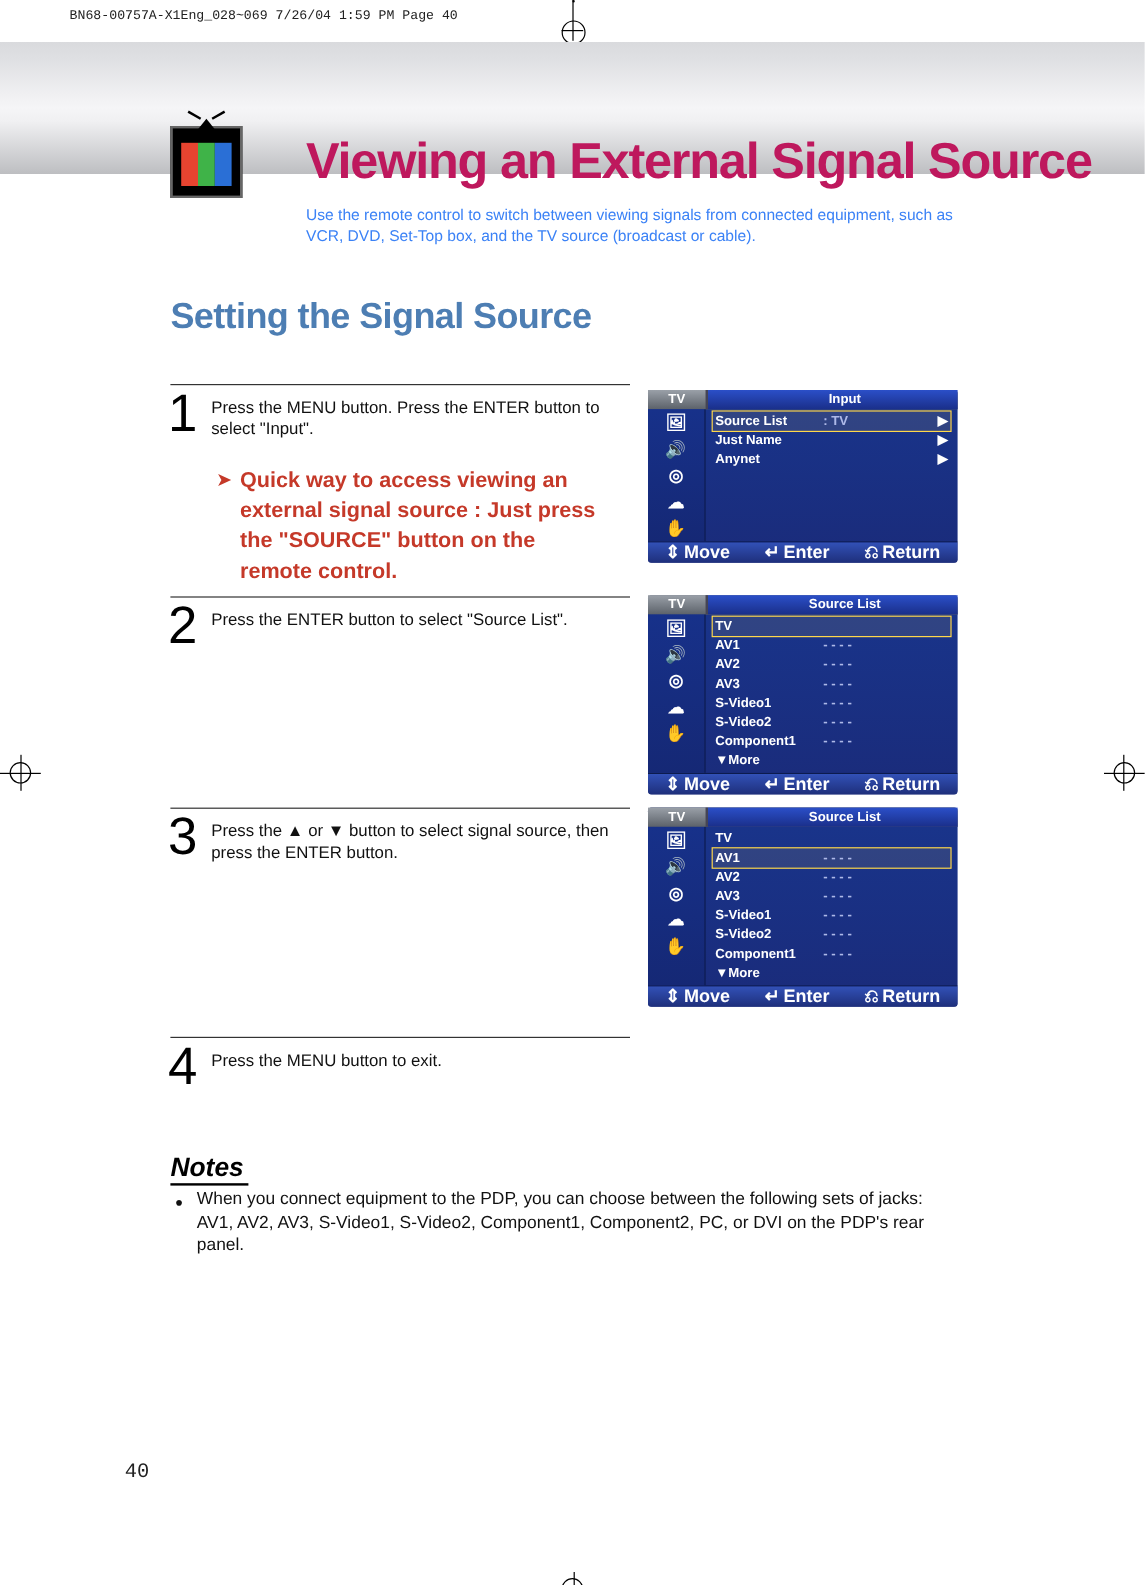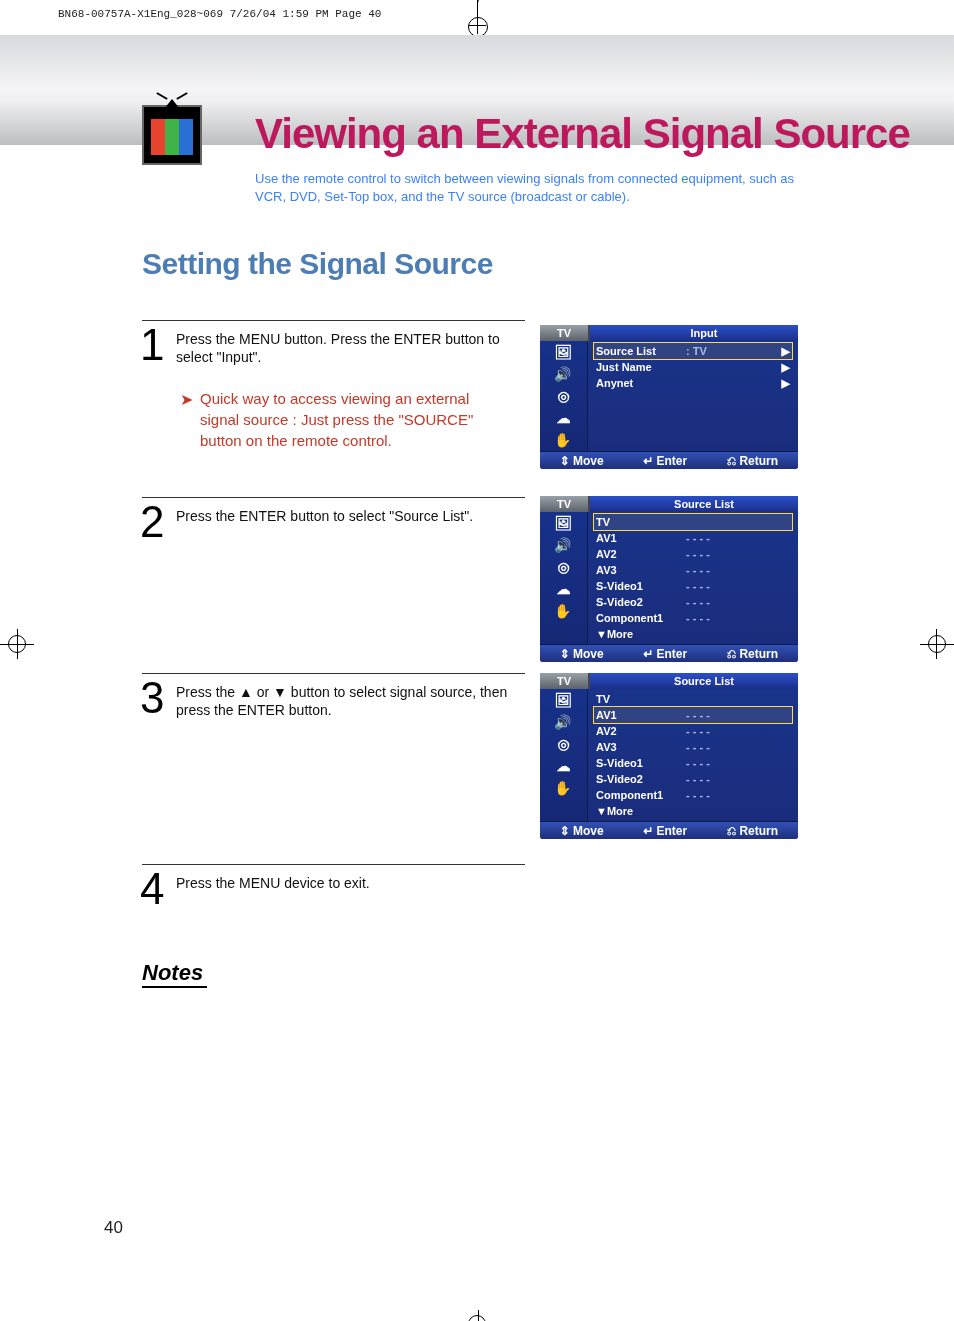--- a/index.html
+++ b/index.html
@@ -144,25 +144,25 @@
     line-height: 1.3;
     color: #111;
   }
   .step-note-arrow {
     position: absolute;
     color: #c53929;
     font-size: 16px;
   }
   .step-note {
     position: absolute;
-    font-size: 15px;
+    font-size: 18px;
     line-height: 1.4;
     color: #c53929;
     font-family: Arial, sans-serif;
-    font-weight: 400;
+    font-weight: 700;
   }
 
   .s1 { top: 320px; }
   .s2 { top: 497px; }
   .s3 { top: 673px; }
   .s4 { top: 864px; }
 
   .notes-heading {
     position: absolute;
     top: 960px; left: 142px;
@@ -191,20 +191,21 @@
     content: "•";
     position: absolute;
     left: 4px; top: 0;
     font-size: 18px;
   }
   .page-num {
     position: absolute;
     top: 1218px; left: 104px;
     font-size: 17px;
     color: #222;
+    font-family: Liberation Mono, monospace;
   }
 
   
   .osd {
     position: absolute;
     left: 540px;
     width: 258px;
     background: linear-gradient(180deg, #19358c, #1a2b7a);
     border-radius: 3px;
     font-size: 11px;
@@ -259,21 +260,21 @@
     outline: 1px solid #ffd84a;
     background: rgba(255,216,74,0.1);
   }
   .osd-label { width: 90px; }
   .osd-val { flex:1; color: #aeb9e8; }
   .osd-ar { width: 12px; text-align:right; }
   .osd-foot {
     display:flex;
     justify-content: space-around;
     background: linear-gradient(180deg,#3251b7,#1e2f7b);
-    font-size: 12px;
+    font-size: 15px;
     height: 18px;
     line-height: 18px;
     border-radius: 0 0 3px 3px;
     border-top:1px solid #0c1b4e;
   }
   .osd-foot span::before { margin-right:3px; }
   .ic-move::before{content:"⇕";}
   .ic-enter::before{content:"↵";}
   .ic-return::before{content:"⎌";}
 </style>
@@ -322,21 +323,21 @@
   <div class="step-row">
     <span class="step-num">3</span>
     <div class="step-text">Press the ▲ or ▼ button to select signal source, then press the ENTER button.</div>
   </div>
 </div>
 
 <div class="step-block s4">
   <div class="rule"></div>
   <div class="step-row">
     <span class="step-num">4</span>
-    <div class="step-text">Press the MENU device to exit.</div>
+    <div class="step-text">Press the MENU button to exit.</div>
   </div>
 </div>
 
 <div class="osd osd1">
   <div class="osd-top">
     <div class="osd-tab-l">TV</div>
     <div class="osd-tab-r">Input</div>
   </div>
   <div class="osd-body">
     <div class="osd-side">
@@ -476,20 +477,21 @@
   </div>
   <div class="osd-foot">
     <span class="ic-move">Move</span>
     <span class="ic-enter">Enter</span>
     <span class="ic-return">Return</span>
   </div>
 </div>
 
 <div class="notes-heading">Notes</div>
 <ul class="notes-list" id="notes-list">
+    <li>When you connect equipment to the PDP, you can choose between the following sets of jacks: AV1, AV2, AV3, S-Video1, S-Video2, Component1, Component2, PC, or DVI on the PDP's rear panel.</li>
   </ul>
 
 <div class="page-num">40</div>
 
 <div class="side-cropmark left">
     <div class="circ"></div>
     <div class="h"></div>
     <div class="v"></div>
   </div>
 <div class="side-cropmark right">

